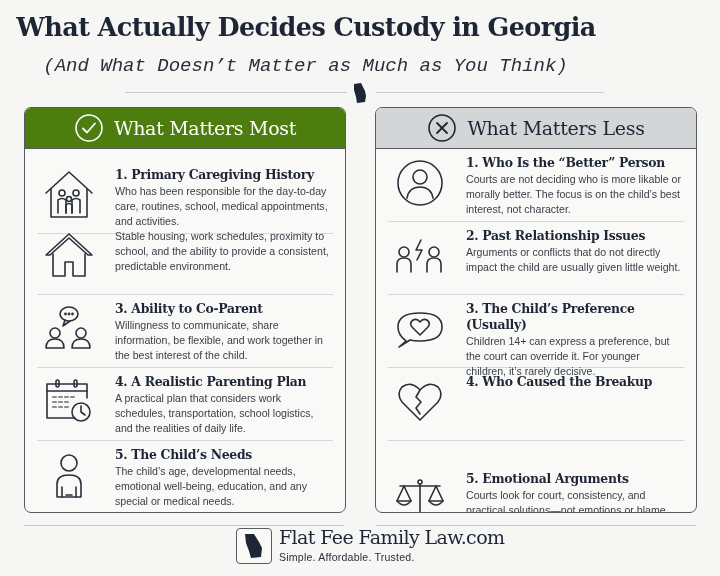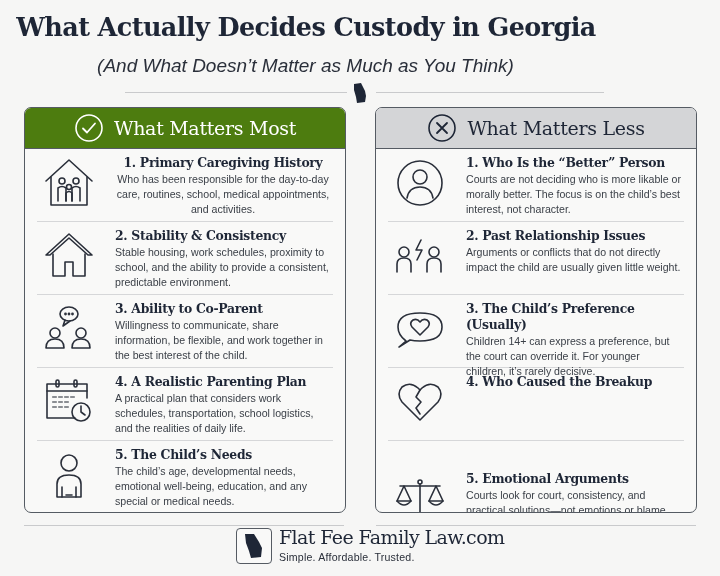--- a/index.html
+++ b/index.html
@@ -5,21 +5,21 @@
   * { box-sizing: border-box; margin: 0; padding: 0; }
   html, body { width: 720px; height: 576px; background: #f6f6f5; overflow: hidden; }
   body { position: relative; font-family: "Liberation Sans", sans-serif; color: #1c2533; }
   .title {
     position: absolute; top: 12px; left: 0; width: 612px; text-align: center;
     font-family: "DejaVu Serif", serif; font-weight: bold; font-size: 25.5px; color: #1e2636;
     letter-spacing: -0.6px;
   }
   .subtitle {
     position: absolute; top: 55px; left: 0; width: 611px; text-align: center;
-    font-family: Liberation Sans, sans-serif; font-style: italic; font-size: 19px; color: #2a2f3a;
+    font-family: Liberation Mono, monospace; font-style: italic; font-size: 19px; color: #2a2f3a;
   }
   .divider-line { position: absolute; top: 92px; height: 1px; background: #c9cacc; }
   .ga-mark { position: absolute; left: 352px; top: 82px; width: 16px; height: 22px; }
 
   .panel {
     position: absolute; top: 107px; height: 406px; border: 1.5px solid #555b63;
     border-radius: 7px; background: #f9f9f8; overflow: hidden;
   }
   .panel.left { left: 24px; width: 322px; }
   .panel.right { left: 375px; width: 322px; }
@@ -81,21 +81,21 @@
   <div class="panel-head">
     <span class="h-icon">
       <svg width="30" height="30" viewBox="0 0 30 30">
           <circle cx="15" cy="15" r="13" fill="none" stroke="#fff" stroke-width="1.6"></circle>
           <path d="M9 15.5 L13 19.5 L21 10.5" fill="none" stroke="#fff" stroke-width="1.8" stroke-linecap="round" stroke-linejoin="round"></path>
         </svg>
     </span>
     <span class="h-label">What Matters Most</span>
   </div>
 
-  <div class="item" style="top:41px;text-align:center;">
+  <div class="item" style="top:53px;">
     <span class="ic">
       <svg width="52" height="52" viewBox="0 0 52 52" class="stroke">
           <path d="M3 24 L26 3 L49 24"></path>
           <path d="M8 20 L8 48 L44 48 L44 20"></path>
           <circle cx="19" cy="24" r="3"></circle>
           <circle cx="33" cy="24" r="3"></circle>
           <circle cx="26" cy="30" r="2.5"></circle>
           <path d="M15 44 L15 31 Q19 28 23 31 L23 44"></path>
           <path d="M29 44 L29 31 Q33 28 37 31 L37 44"></path>
           <path d="M23 44 L23 36 Q26 33 29 36 L29 44"></path>
@@ -108,21 +108,20 @@
   </div>
 
   <div class="item" style="top:114px;">
     <span class="ic">
       <svg width="52" height="52" viewBox="0 0 52 52" class="stroke">
           <path d="M3 25 L26 4 L49 25 L45 25 L26 8 L7 25 Z"></path>
           <path d="M10 24 L10 46 L22 46 L22 32 L30 32 L30 46 L42 46 L42 24"></path>
         </svg>
     </span>
     <div class="txt">
-      <div class="it-title">2. Stability &amp; Consistency</div>
       <div class="it-desc">Stable housing, work schedules, proximity to school, and the ability to provide a consistent, predictable environment.</div>
     </div>
   </div>
 
   <div class="item" style="top:187px;">
     <span class="ic">
       <svg width="52" height="52" viewBox="0 0 52 52" class="stroke">
           <ellipse cx="26" cy="11" rx="9" ry="7"></ellipse>
           <path d="M22 17 L20 23 L27 18"></path>
           <circle cx="22.5" cy="11" r="0.6" fill="#2a2f3a"></circle>

